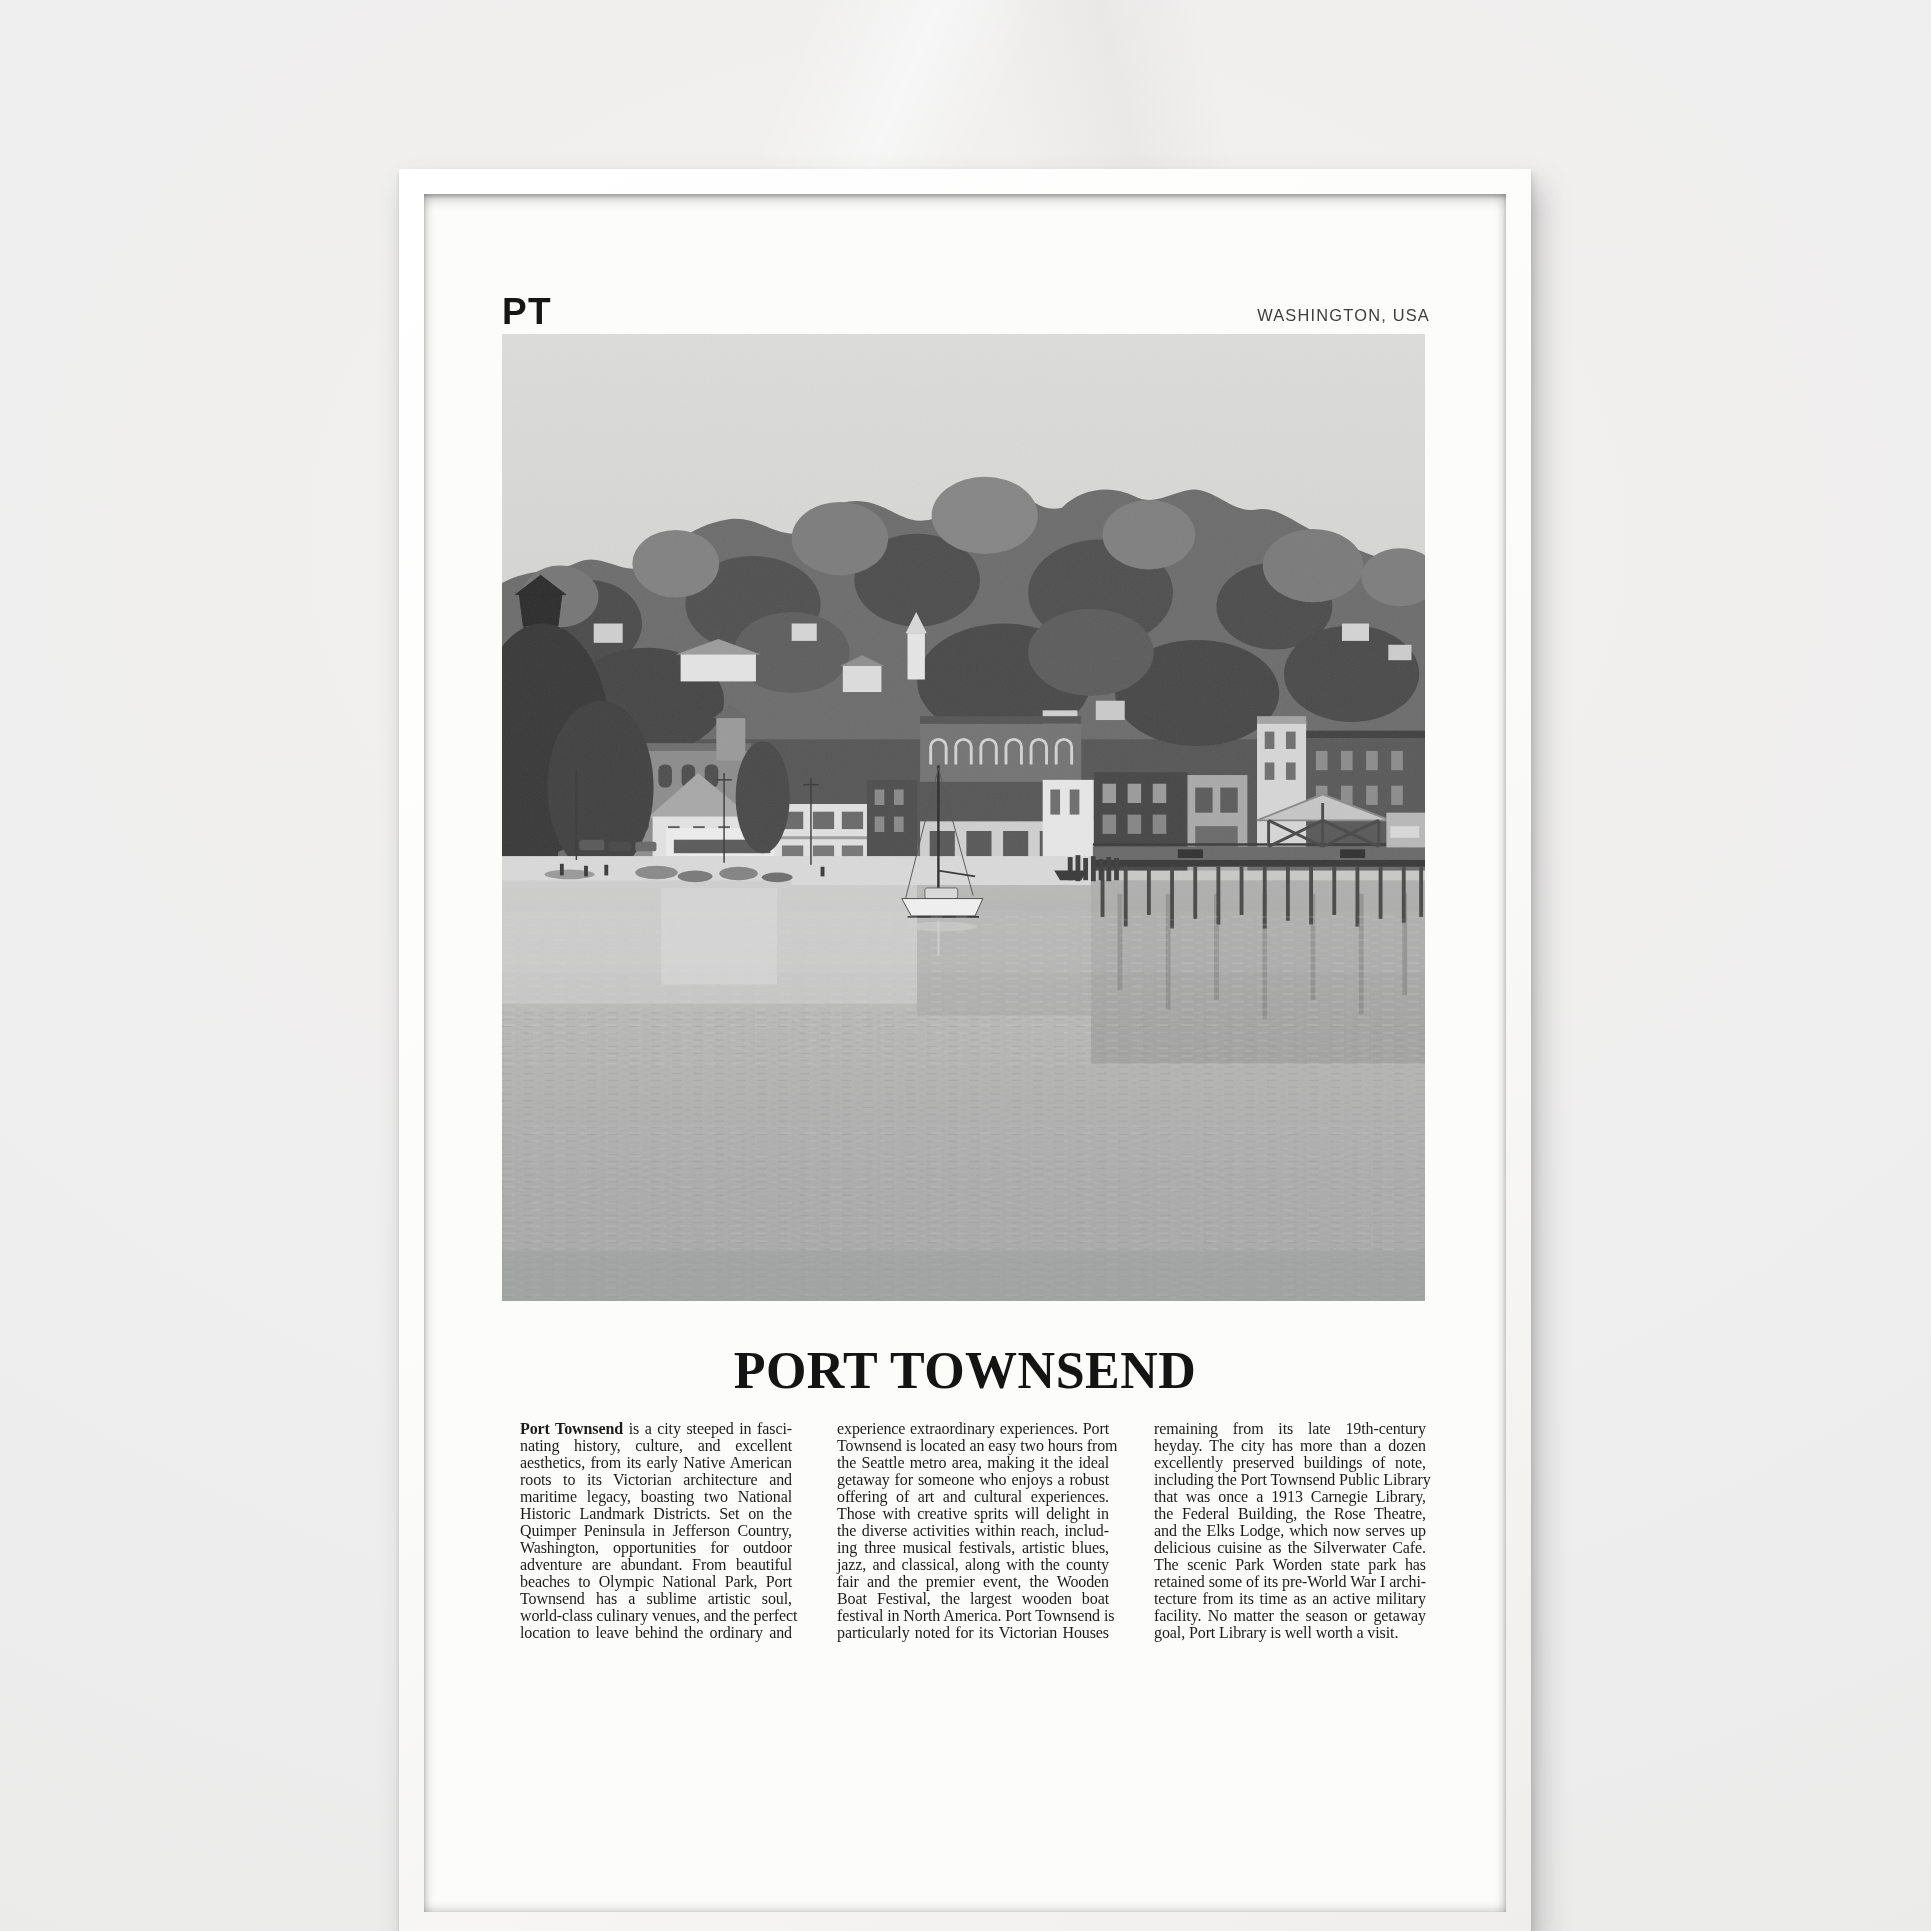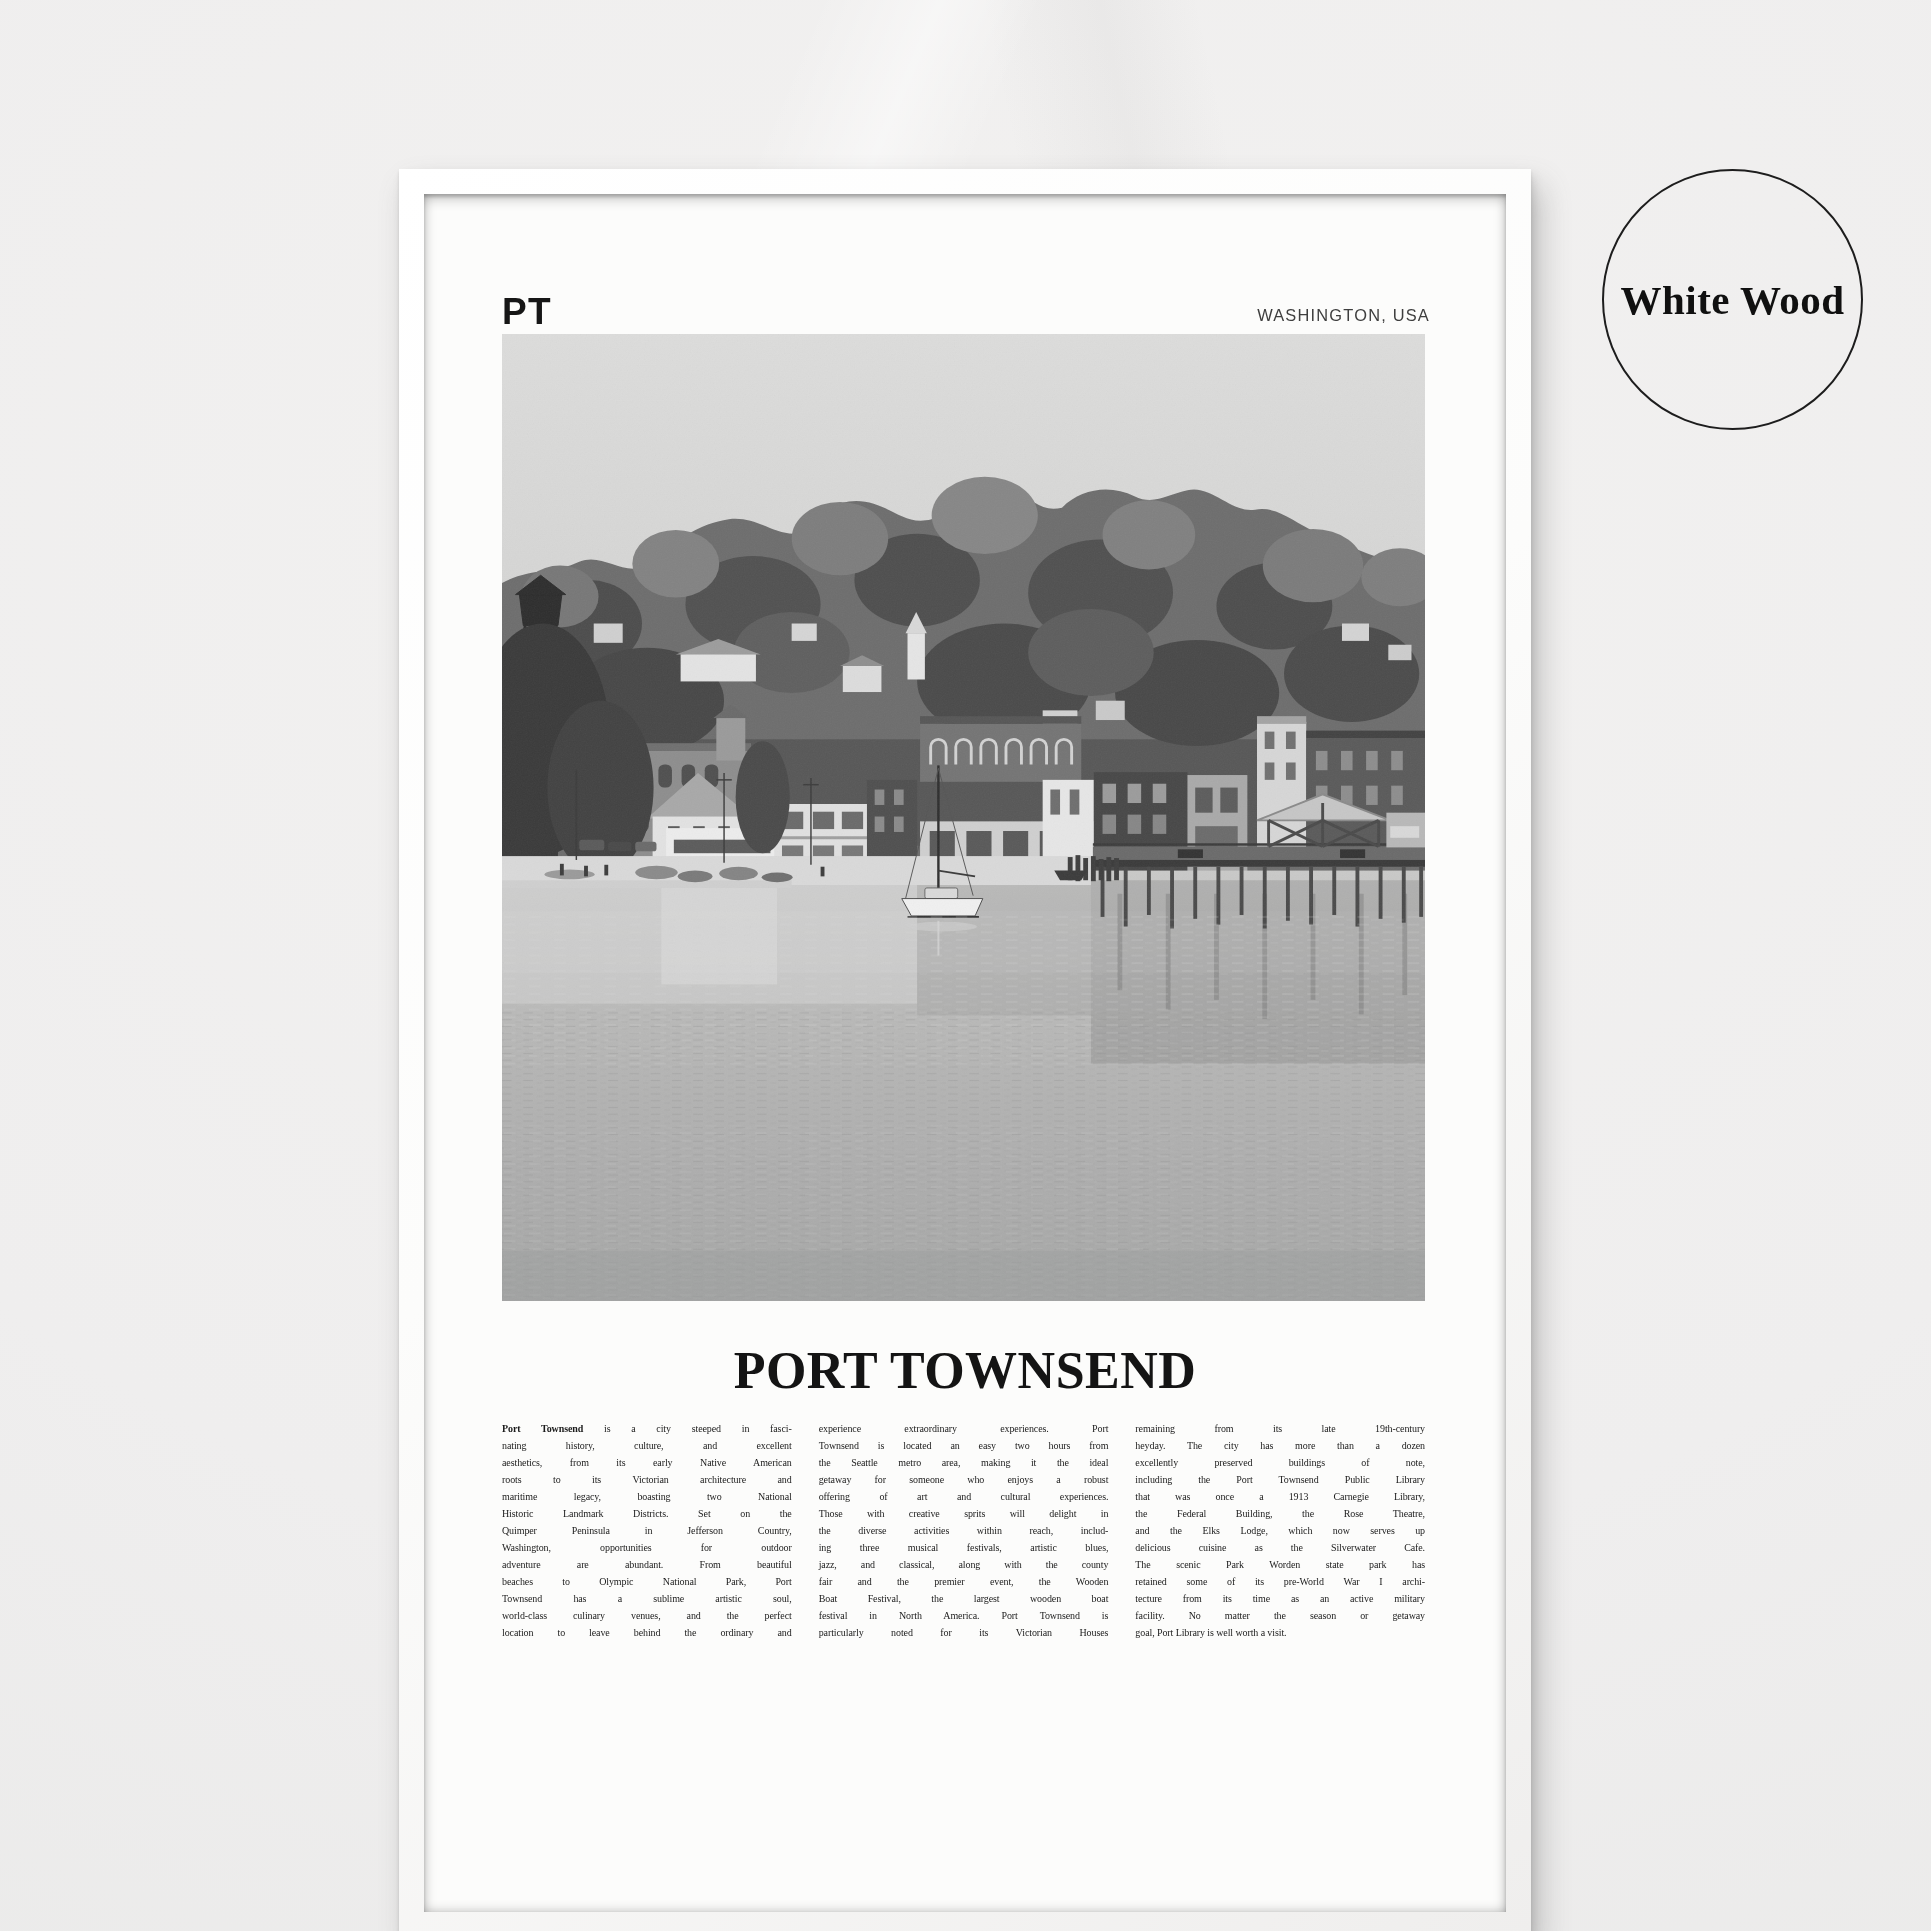--- a/index.html
+++ b/index.html
@@ -21,23 +21,23 @@
   .logo{position:absolute;left:78px;top:99px;font-weight:700;font-size:37px;line-height:1;
     letter-spacing:1.4px;color:#161616;}
   .location{position:absolute;right:76px;top:112px;font-size:16.4px;line-height:1.1;
     letter-spacing:1.2px;color:#3e3e3e;}
   .photo{position:absolute;left:78px;top:140px;width:923px;height:967px;background:#d6d6d5;display:block;}
   .title{position:absolute;left:0;top:1151px;width:100%;margin:0;text-align:center;
     font-family:"Liberation Serif",serif;font-weight:700;font-size:52px;line-height:1;
     letter-spacing:0.5px;color:#141414;}
   .article{position:absolute;left:78px;top:1226px;width:923px;display:flex;gap:27px;color:#1b1b1b;}
   .colm{width:290px;}
-  .bline{font-family:"Liberation Serif",serif;font-size:10px;letter-spacing:-0.1px;
+  .bline{font-family:"Liberation Serif",serif;font-size:16px;letter-spacing:-0.1px;
     line-height:17px;height:17px;white-space:nowrap;
-    text-align:justify;text-align-last:justify;}
+    text-align:justify;text-align-last:justify;margin-left:18px;}
   .bline.end{text-align-last:left;}
   .bline b{font-weight:700;}
   .badge{position:absolute;left:1602px;top:169px;width:261px;height:261px;box-sizing:border-box;
     border:2.4px solid #1d1d1d;border-radius:50%;display:flex;align-items:center;justify-content:center;}
   .badge-label{font-family:"Liberation Serif",serif;font-weight:700;font-size:41px;
     letter-spacing:0.5px;color:#101010;}
 </style>
 </head>
 <body>
 
@@ -386,18 +386,15 @@
             <div class="bline">retained some of its pre-World War I archi-</div>
             <div class="bline">tecture from its time as an active military</div>
             <div class="bline">facility. No matter the season or getaway</div>
             <div class="bline end">goal, Port Library is well worth a visit.</div>
           </div>
       </div>
 
     </div>
   </div>
 
-  <div class="badge">
-    <span class="badge-label">White Wood</span>
-  </div>
 
 </div>
 
 
 </body></html>

